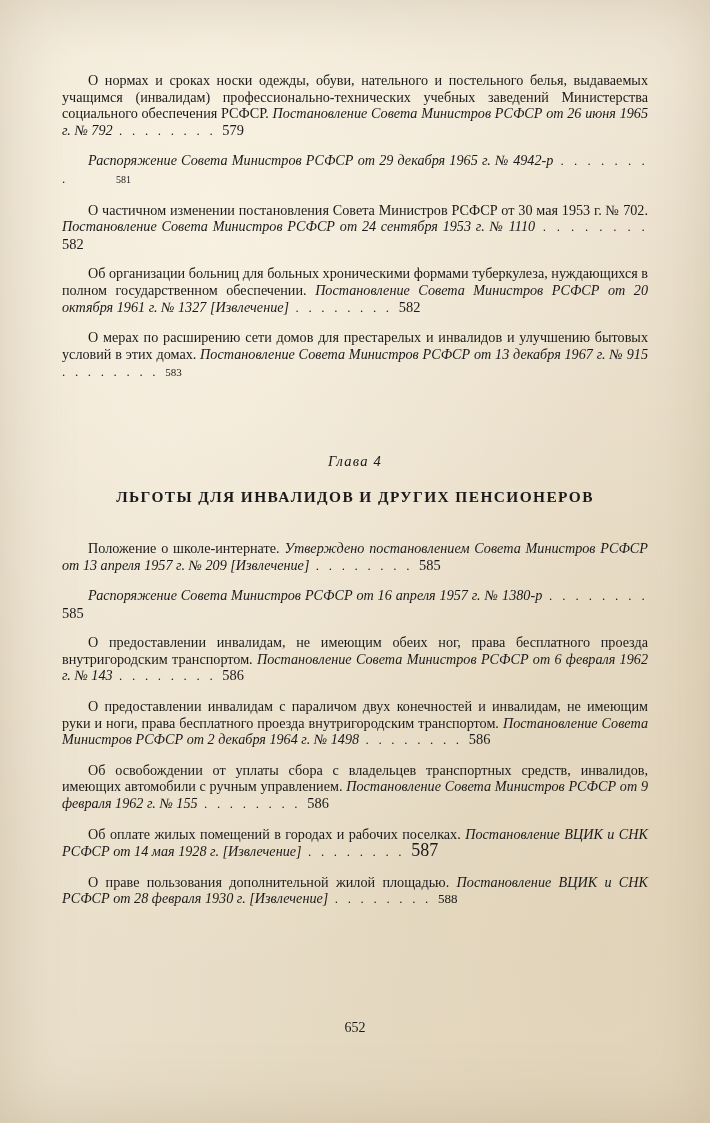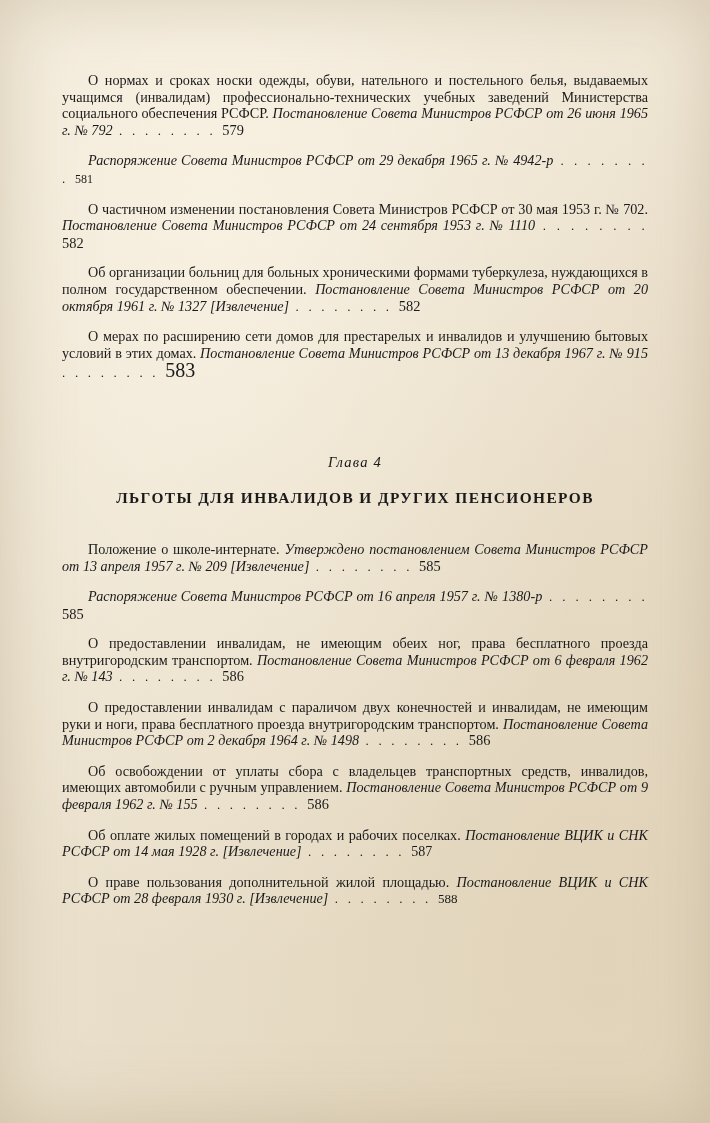--- a/index.html
+++ b/index.html
@@ -92,30 +92,30 @@
 <body>
 
 <div class="page">
   <div class="content">
 
     <div id="top-entries">
         <div class="entry">
           <div class="just indent"><span class="txt">О нормах и сроках носки одежды, обуви, нательного и постельного белья, выдаваемых учащимся (инвалидам) профессионально-технических учебных заведений Министерства социального обеспечения РСФСР. </span><span class="txt ital">Постановление Совета Министров РСФСР от 26 июня 1965 г. № 792</span><span style="letter-spacing: 3.2px; font-size: 13px;"> . . . . . . . . </span><span style="font-size: 14.4px;">579</span></div>
         </div>
         <div class="entry">
-          <div class="just indent"><span class="txt ital">Распоряжение Совета Министров РСФСР от 29 декабря 1965 г. № 4942-р</span><span style="letter-spacing: 3.2px; font-size: 13px;"> . . . . . . . . </span><span style="font-size: 12px;">581</span></div>
+          <div class="just indent"><span class="txt ital">Распоряжение Совета Министров РСФСР от 29 декабря 1965 г. № 4942-р</span><span style="letter-spacing: 3.2px; font-size: 13px;"> . . . . . . . . </span><span style="font-size: 10px; margin-left: 41px;">581</span></div>
         </div>
         <div class="entry">
           <div class="just indent"><span class="txt">О частичном изменении постановления Совета Министров РСФСР от 30 мая 1953 г. № 702. </span><span class="txt ital">Постановление Совета Министров РСФСР от 24 сентября 1953 г. № 1110</span><span style="letter-spacing: 3.2px; font-size: 13px;"> . . . . . . . . </span><span style="font-size: 14.4px;">582</span></div>
         </div>
         <div class="entry">
           <div class="just indent"><span class="txt">Об организации больниц для больных хроническими формами туберкулеза, нуждающихся в полном государственном обеспечении. </span><span class="txt ital">Постановление Совета Министров РСФСР от 20 октября 1961 г. № 1327 [Извлечение]</span><span style="letter-spacing: 3.2px; font-size: 13px;"> . . . . . . . . </span><span style="font-size: 14.4px;">582</span></div>
         </div>
         <div class="entry">
-          <div class="just indent"><span class="txt">О мерах по расширению сети домов для престарелых и инвалидов и улучшению бытовых условий в этих домах. </span><span class="txt ital">Постановление Совета Министров РСФСР от 13 декабря 1967 г. № 915</span><span style="letter-spacing: 3.2px; font-size: 13px;"> . . . . . . . . </span><span style="font-size: 20px;">583</span></div>
+          <div class="just indent"><span class="txt">О мерах по расширению сети домов для престарелых и инвалидов и улучшению бытовых условий в этих домах. </span><span class="txt ital">Постановление Совета Министров РСФСР от 13 декабря 1967 г. № 915</span><span style="letter-spacing: 3.2px; font-size: 13px;"> . . . . . . . . </span><span style="font-size: 11px;">583</span></div>
         </div>
       </div>
 
     <div class="chapter">
       <div class="chapter-label">Глава 4</div>
     </div>
     <div class="chapter-title">ЛЬГОТЫ ДЛЯ ИНВАЛИДОВ И ДРУГИХ ПЕНСИОНЕРОВ</div>
 
     <div id="bottom-entries">
         <div class="entry">
@@ -127,21 +127,22 @@
         <div class="entry">
           <div class="just indent"><span class="txt">О предоставлении инвалидам, не имеющим обеих ног, права бесплатного проезда внутригородским транспортом. </span><span class="txt ital">Постановление Совета Министров РСФСР от 6 февраля 1962 г. № 143</span><span style="letter-spacing: 3.2px; font-size: 13px;"> . . . . . . . . </span><span style="font-size: 14.4px;">586</span></div>
         </div>
         <div class="entry">
           <div class="just indent"><span class="txt">О предоставлении инвалидам с параличом двух конечностей и инвалидам, не имеющим руки и ноги, права бесплатного проезда внутригородским транспортом. </span><span class="txt ital">Постановление Совета Министров РСФСР от 2 декабря 1964 г. № 1498</span><span style="letter-spacing: 3.2px; font-size: 13px;"> . . . . . . . . </span><span style="font-size: 14.4px;">586</span></div>
         </div>
         <div class="entry">
           <div class="just indent"><span class="txt">Об освобождении от уплаты сбора с владельцев транспортных средств, инвалидов, имеющих автомобили с ручным управлением. </span><span class="txt ital">Постановление Совета Министров РСФСР от 9 февраля 1962 г. № 155</span><span style="letter-spacing: 3.2px; font-size: 13px;"> . . . . . . . . </span><span style="font-size: 14.4px;">586</span></div>
         </div>
         <div class="entry">
-          <div class="just indent"><span class="txt">Об оплате жилых помещений в городах и рабочих поселках. </span><span class="txt ital">Постановление ВЦИК и СНК РСФСР от 14 мая 1928 г. [Извлечение]</span><span style="letter-spacing: 3.2px; font-size: 13px;"> . . . . . . . . </span><span style="font-size: 14px;">587</span></div>
+          <div class="just indent"><span class="txt">Об оплате жилых помещений в городах и рабочих поселках. </span><span class="txt ital">Постановление ВЦИК и СНК РСФСР от 14 мая 1928 г. [Извлечение]</span><span style="letter-spacing: 3.2px; font-size: 13px;"> . . . . . . . . </span><span style="font-size: 18px;">587</span></div>
         </div>
         <div class="entry">
           <div class="just indent"><span class="txt">О праве пользования дополнительной жилой площадью. </span><span class="txt ital">Постановление ВЦИК и СНК РСФСР от 28 февраля 1930 г. [Извлечение]</span><span style="letter-spacing: 3.2px; font-size: 13px;"> . . . . . . . . </span><span style="font-size: 13px;">588</span></div>
         </div>
       </div>
 
   </div>
+  <div class="folio">652</div>
 </div>
 
 </body></html>

